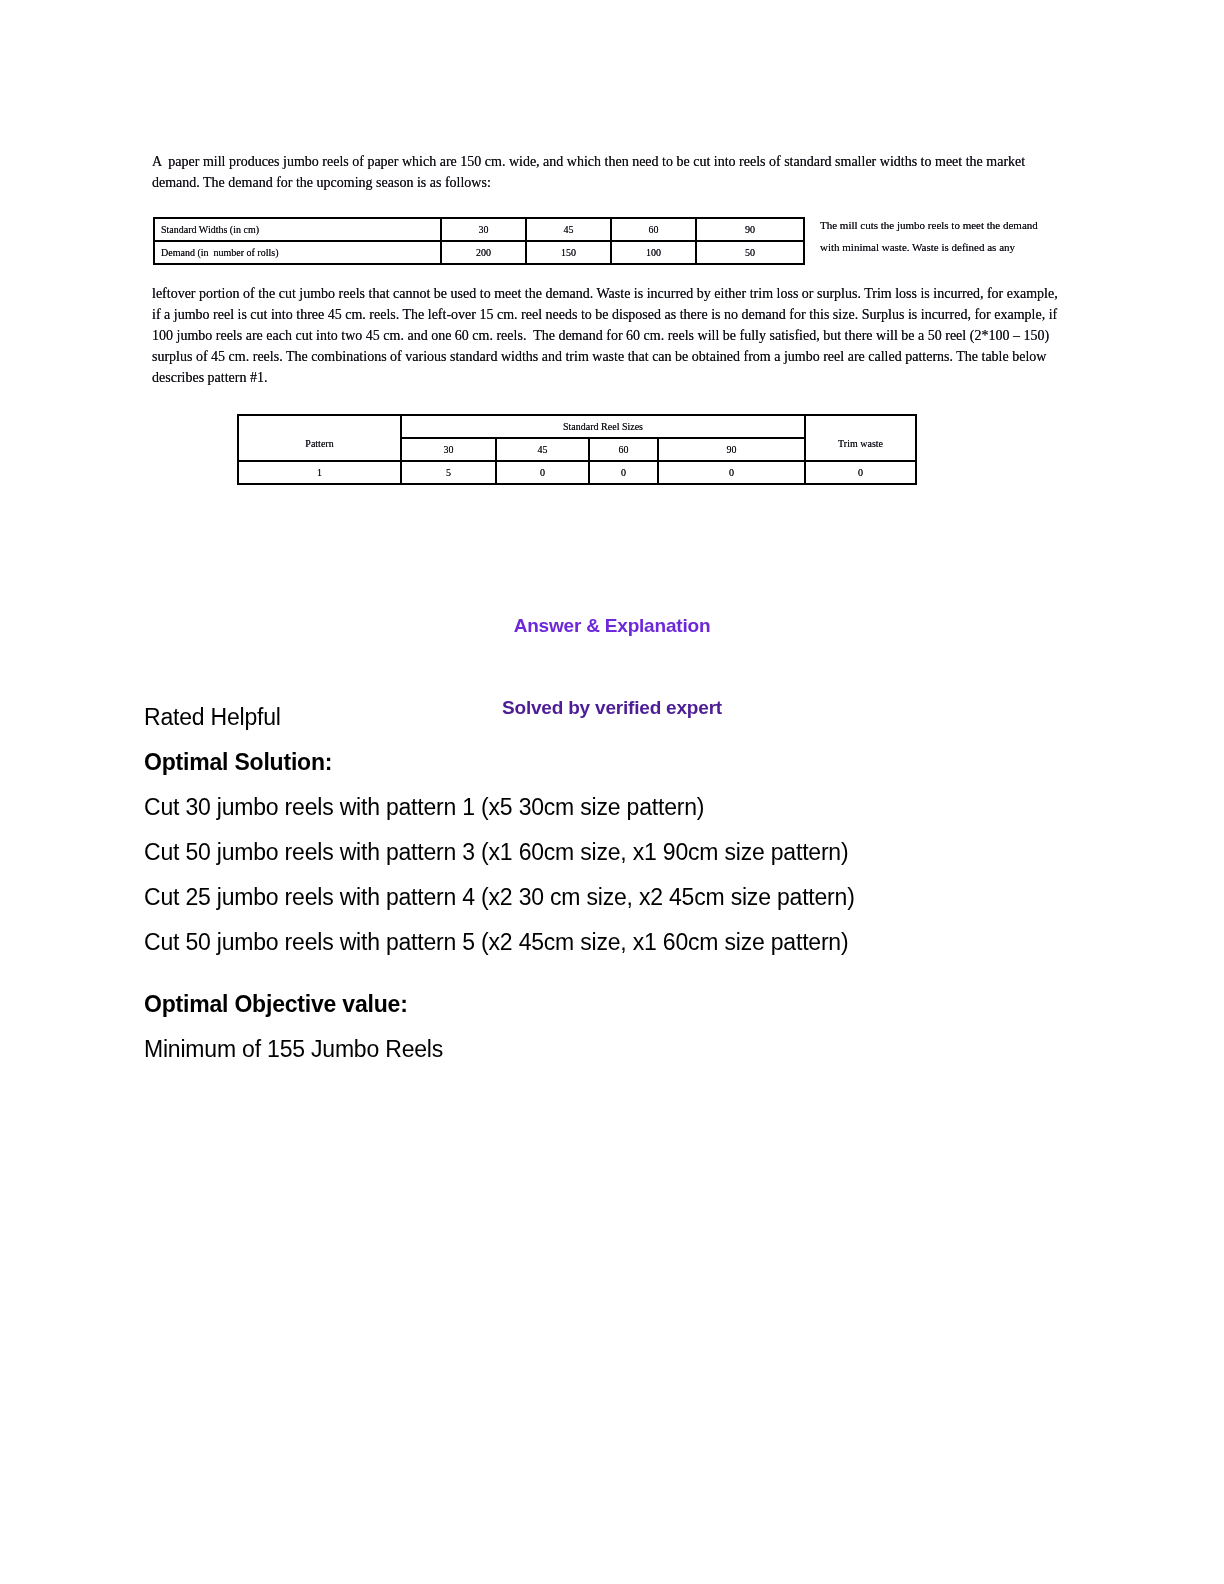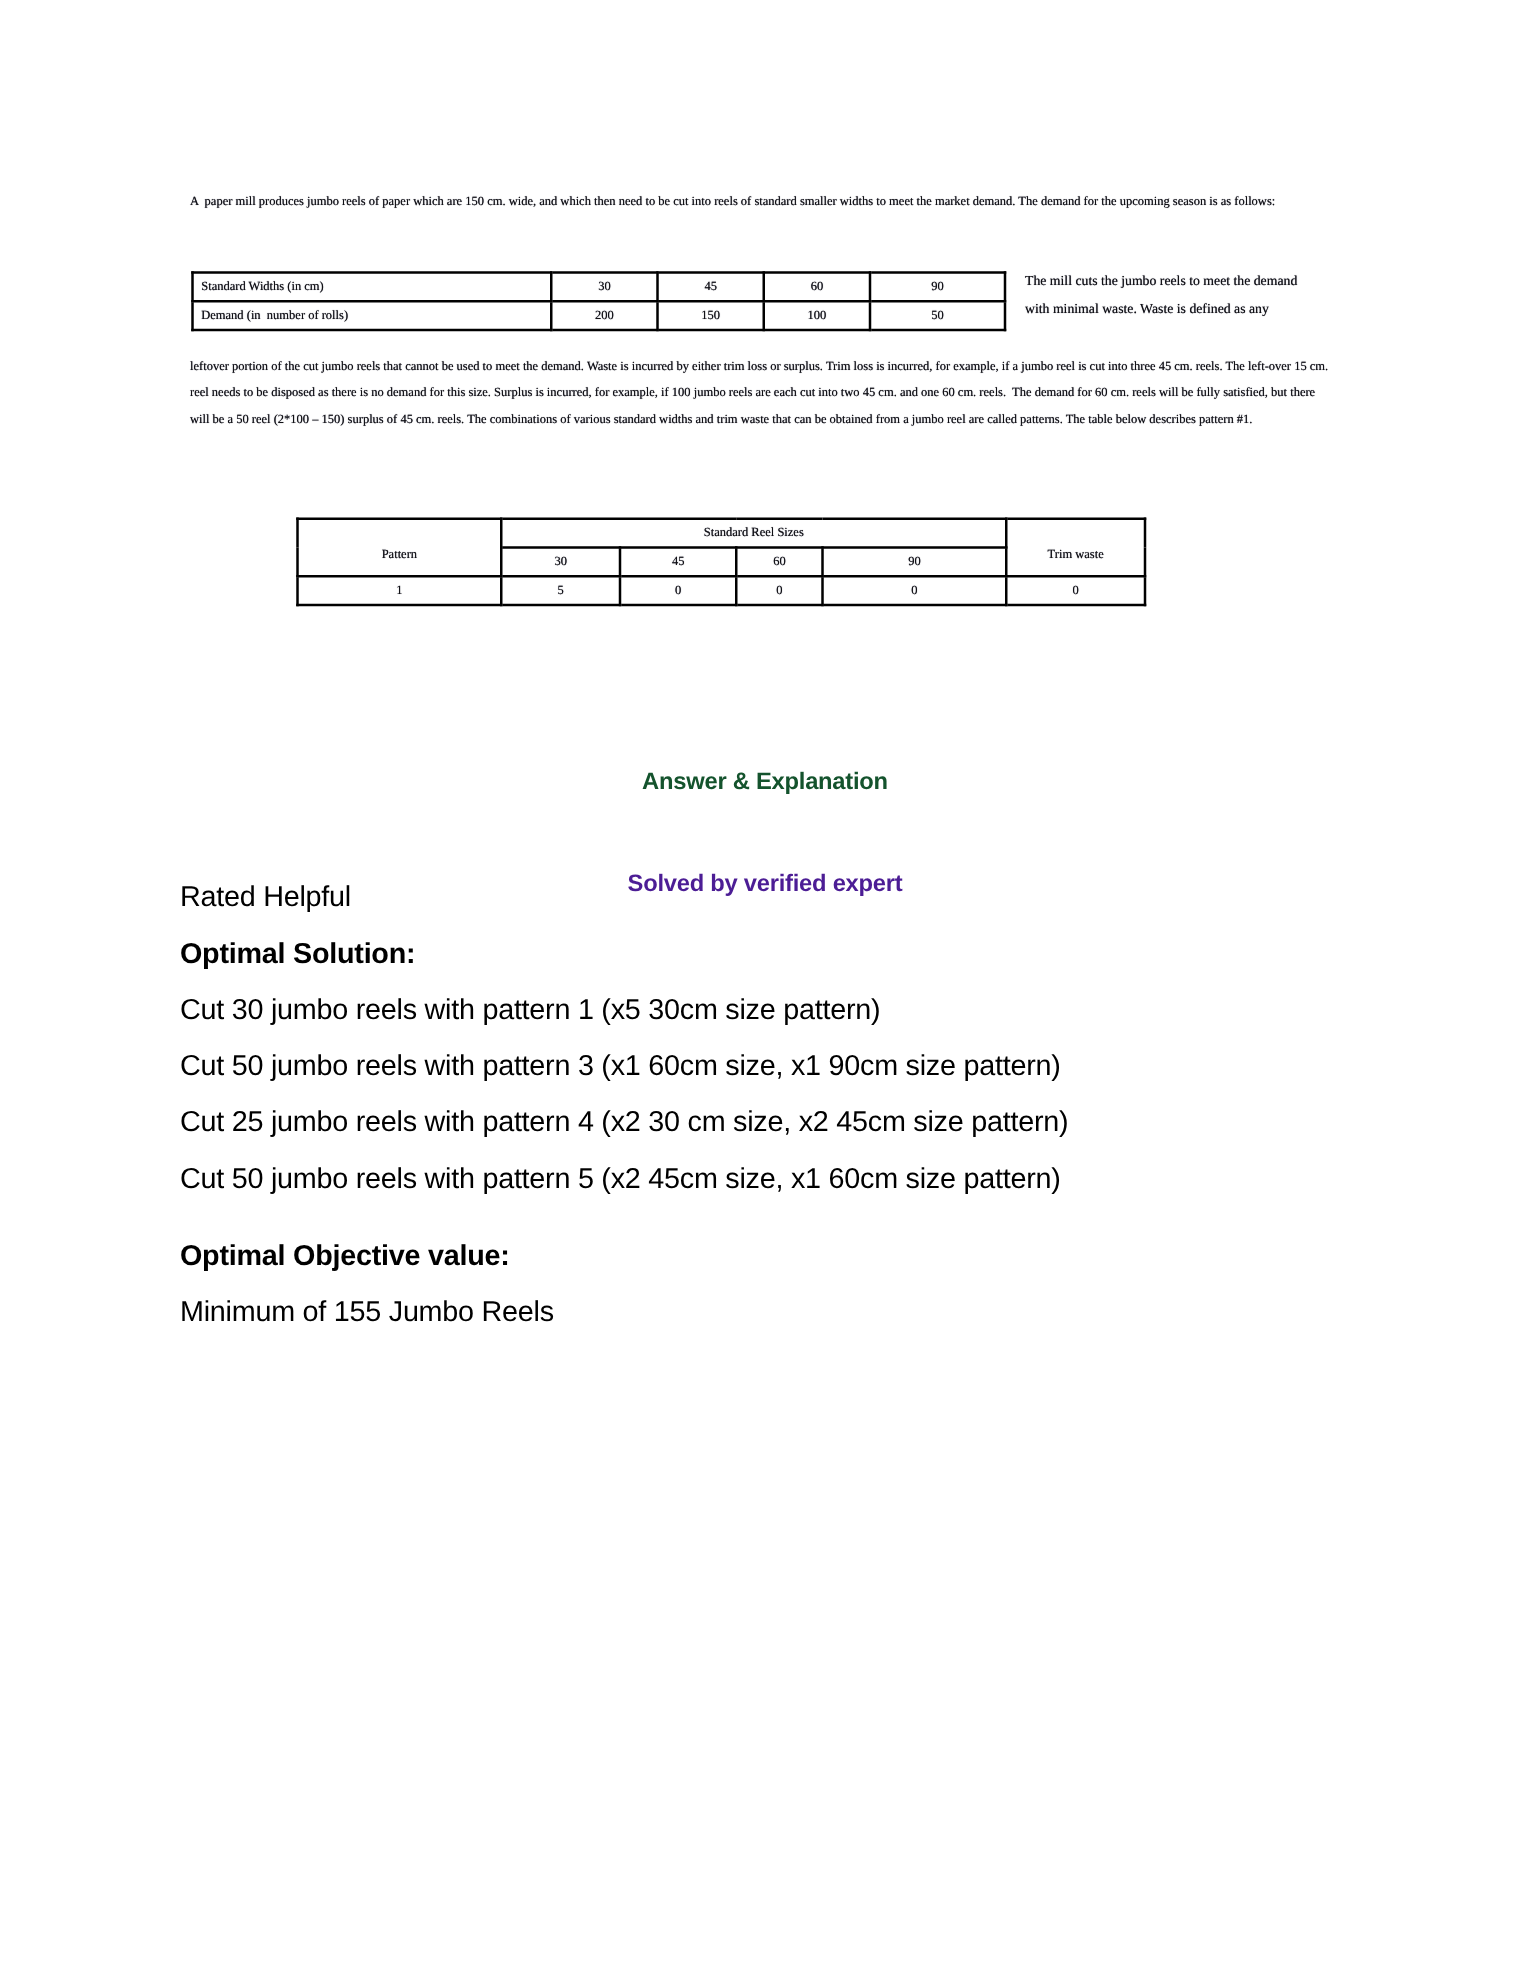--- a/index.html
+++ b/index.html
@@ -15,21 +15,21 @@
     color: #101014;
   }
   .page {
     position: absolute;
     inset: 0;
     background: #ffffff;
   }
   
   .para {
     position: absolute;
-    font-size: 10px;
+    font-size: 14px;
     line-height: 21px;
     white-space: pre-wrap;
     text-shadow: 0 0 0.6px rgba(25,25,45,0.85);
     margin: 0;
   }
   .p1 { left: 152px; top: 151px; width: 895px; }
   .p2 { left: 152px; top: 283px; width: 915px; }
   .p3 { left: 152px; top: 494px; width: 915px; }
 
   .side-note {
@@ -155,21 +155,21 @@
         <td>5</td>
         <td>0</td>
         <td>0</td>
         <td>0</td>
         <td>0</td>
       </tr>
     </tbody>
   </table>
 
 
-  <h2 class="green-heading gh1" style="color: #14532d;">Answer &amp; Explanation</h2>
+  <h2 class="green-heading gh1" style="color: #6d28d9;">Answer &amp; Explanation</h2>
   <h2 class="green-heading gh2" style="color: #4c1d95; margin-top: 35px;">Solved by verified expert</h2>
 
   <div class="answer-block">
     <p>Rated Helpful</p>
     <p class="bold">Optimal Solution:</p>
     <p>Cut 30 jumbo reels with pattern 1 (x5 30cm size pattern)</p>
     <p>Cut 50 jumbo reels with pattern 3 (x1 60cm size, x1 90cm size pattern)</p>
     <p>Cut 25 jumbo reels with pattern 4 (x2 30 cm size, x2 45cm size pattern)</p>
     <p>Cut 50 jumbo reels with pattern 5 (x2 45cm size, x1 60cm size pattern)</p>
     <p class="bold obj-heading">Optimal Objective value:</p>

